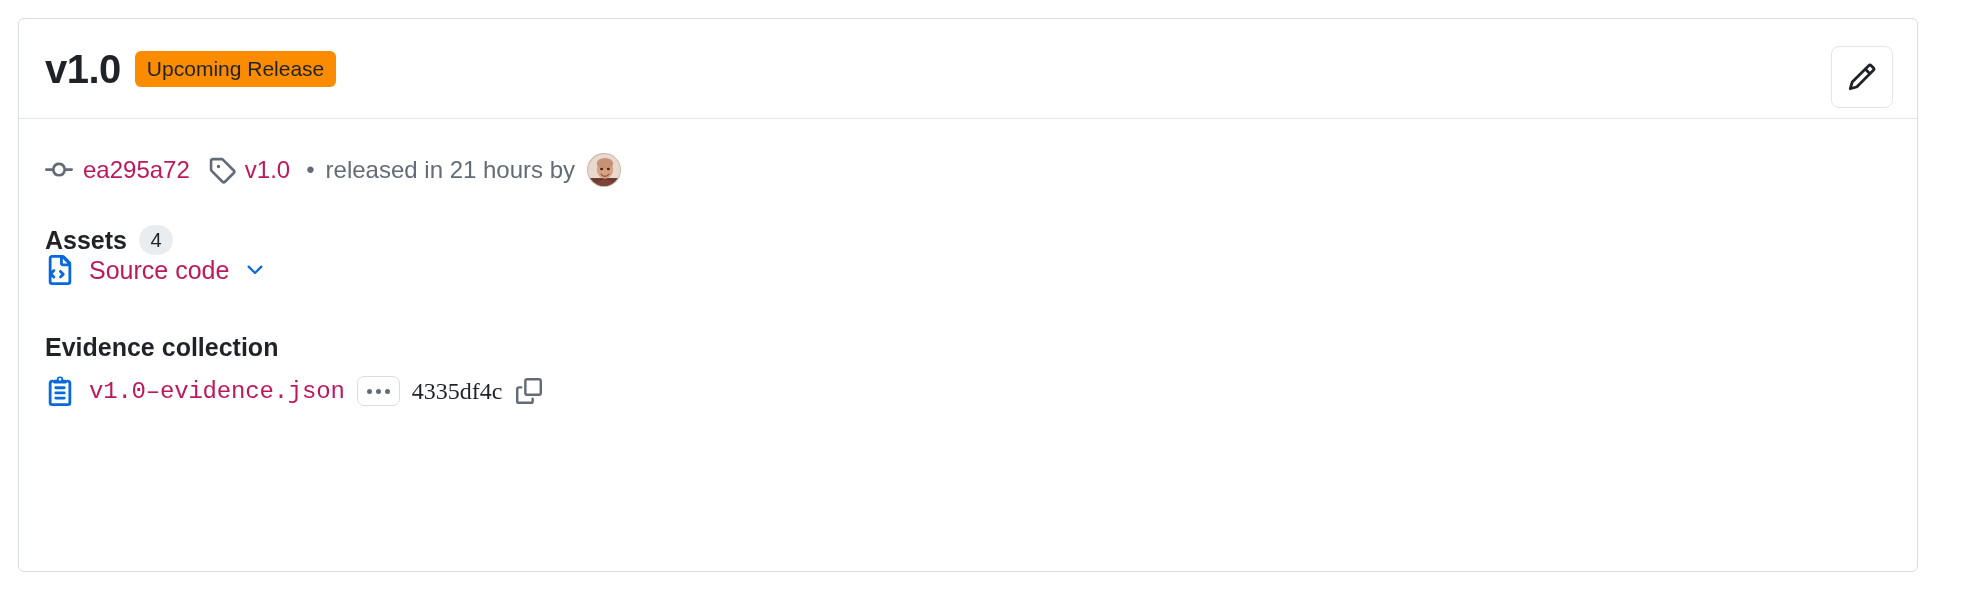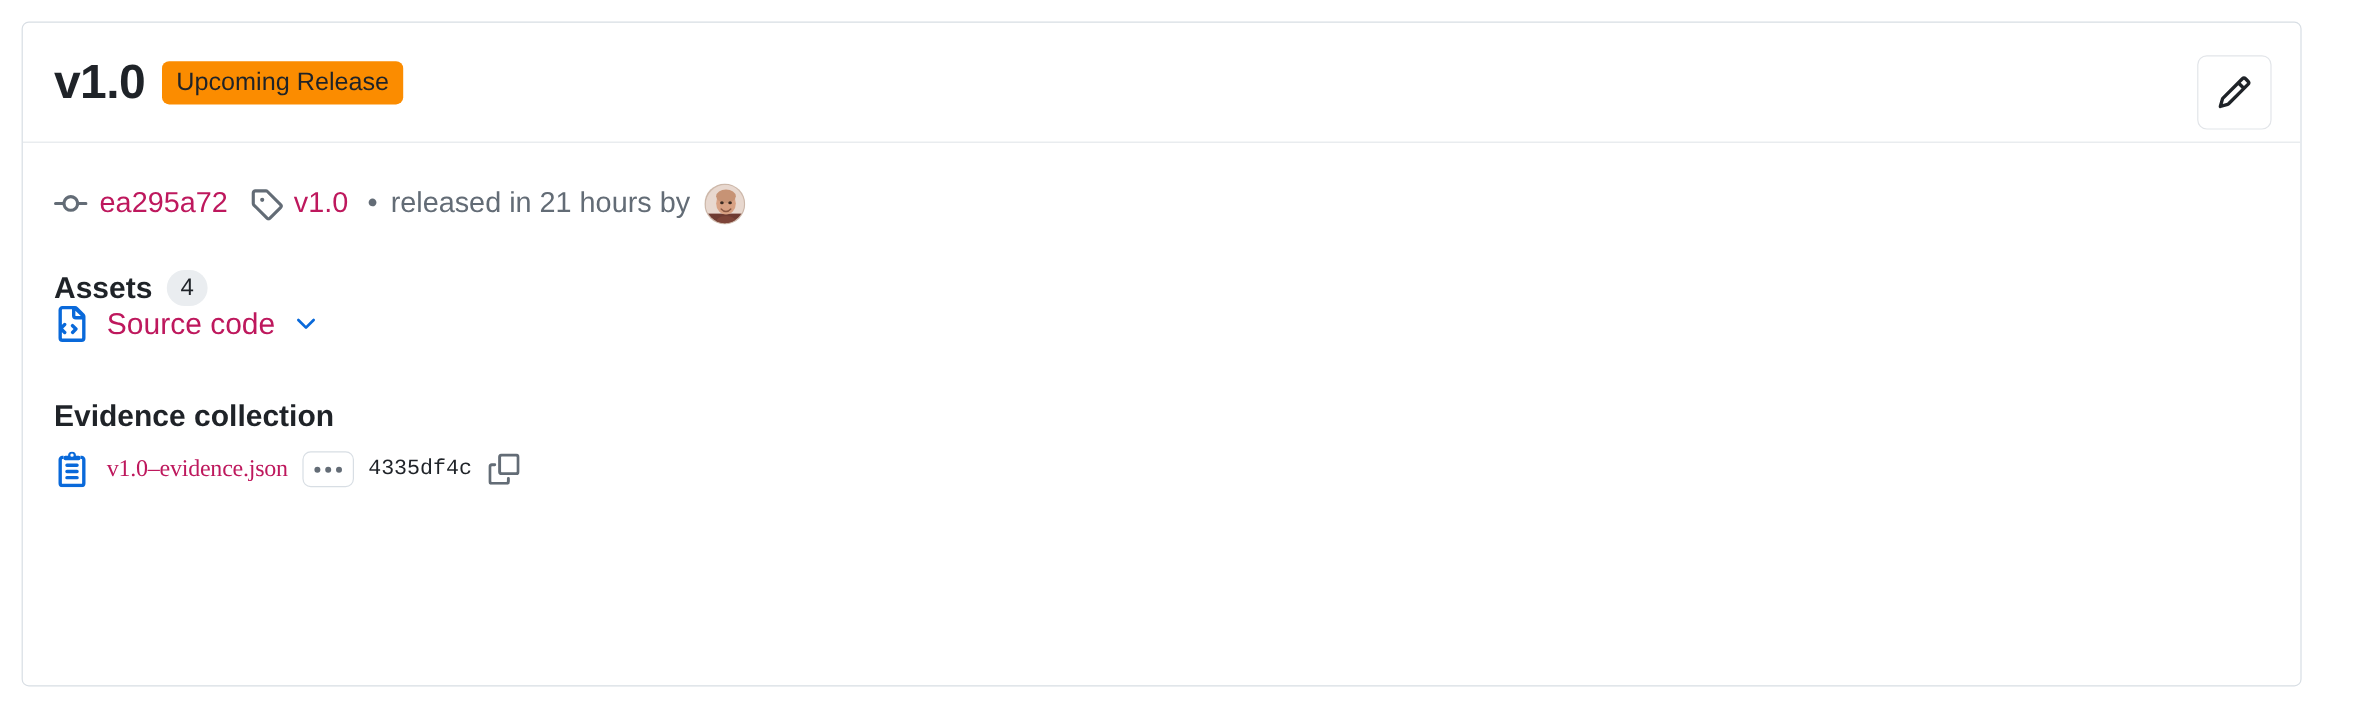--- a/index.html
+++ b/index.html
@@ -142,44 +142,44 @@
   .evidence-heading { margin-top: 48px; }
 
   .evidence-row {
     display: flex;
     align-items: center;
     margin-top: 14px;
     font-size: 25px;
   }
   .evidence-row .clipboard-icon { margin-right: 14px; display: flex; align-items: center; }
   .mono {
-    font-family: Liberation Serif, serif;
-    font-size: 20px;
+    font-family: Liberation Mono, monospace;
+    font-size: 24px;
     letter-spacing: -0.2px;
   }
   .ellipsis-pill {
     display: inline-flex;
     align-items: center;
     justify-content: center;
     margin: 0 12px;
     border: 1px solid #d8dee4;
     border-radius: 7px;
     height: 30px;
     padding: 0 9px;
     background: #fff;
     cursor: pointer;
     gap: 4px;
   }
   .ellipsis-pill i {
     width: 5px; height: 5px; border-radius: 50%;
     background: #636c76; display: block;
   }
   .hash-text {
-    font-family: Liberation Mono, monospace;
-    font-size: 18px;
+    font-family: Liberation Serif, serif;
+    font-size: 24px;
     color: #1f2328;
   }
   .copy-icon { margin-left: 14px; display: flex; align-items: center; cursor: pointer; }
 
   .desc-row {
     margin-top: 48px;
     font-size: 25px;
     color: #1f2328;
   }
   .desc-row .desc-label { font-weight: bold; }

